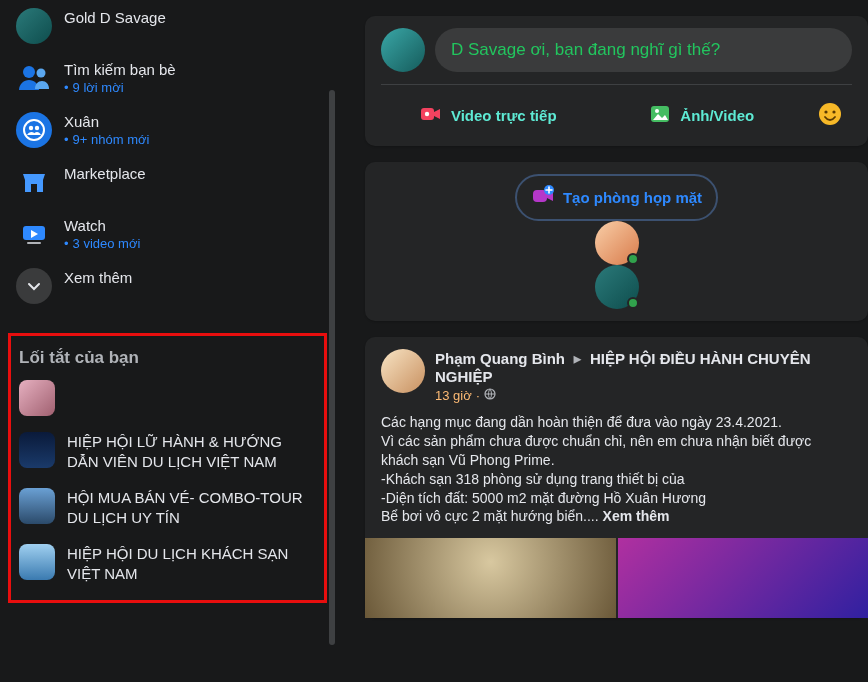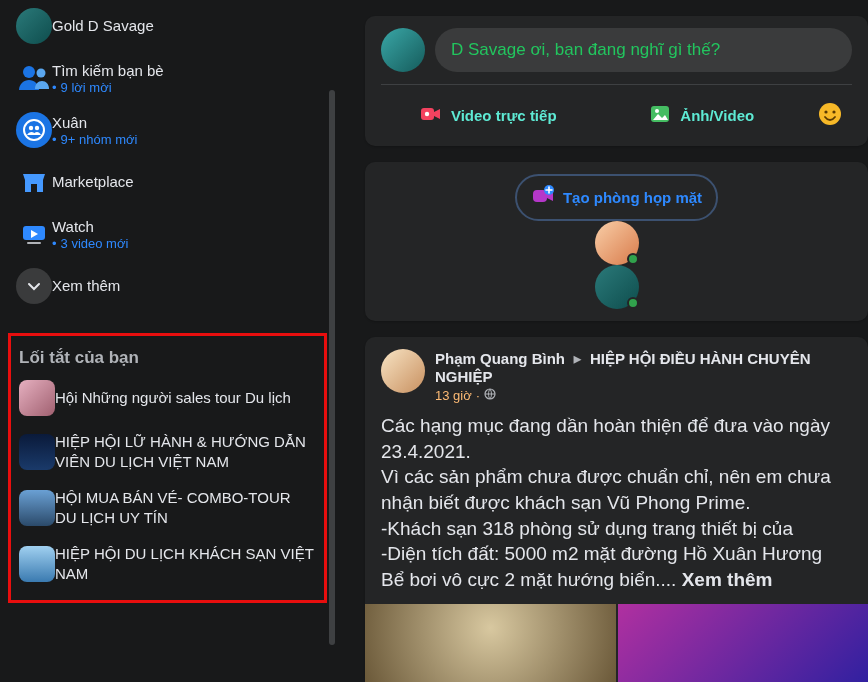--- a/index.html
+++ b/index.html
@@ -13,25 +13,25 @@
       display: flex;
     }
     .sidebar {
       width: 335px;
       padding: 0 8px;
       overflow-y: auto;
       position: relative;
     }
     .sidebar-item {
       display: flex;
-      align-items: center;
+      align-items: flex-start;
       padding: 8px;
       border-radius: 8px;
       cursor: pointer;
-      gap: 0;
+      gap: 12px;
     }
     .sidebar-icon {
       width: 36px; height: 36px;
       border-radius: 50%;
       display: flex; align-items: center; justify-content: center;
       flex-shrink: 0;
     }
     .sidebar-icon.square { border-radius: 8px; }
     .sidebar-text { flex: 1; }
     .sidebar-label { font-size: 15px; font-weight: 500; color: #e4e6eb; line-height: 1.33; }
@@ -93,21 +93,21 @@
       background: #242526; border-radius: 10px; padding: 12px 16px 0;
       box-shadow: 0 1px 2px rgba(0,0,0,.2);
     }
     .post-header { display: flex; gap: 10px; }
     .post-avatar { width: 44px; height: 44px; border-radius: 50%; flex-shrink: 0; }
     .post-meta { flex: 1; }
     .post-author { font-size: 15px; font-weight: 600; color: #e4e6eb; display: inline; margin-top: 35px; }
     .post-sep { color: #b0b3b8; margin: 0 4px; }
     .post-group { font-size: 15px; font-weight: 600; color: #e4e6eb; display: inline; }
     .post-time { font-size: 13px; color: #fdba74; display: flex; align-items: center; gap: 4px; margin-top: 2px;}
-    .post-body { margin-top: 10px; font-size: 19px; color: #e4e6eb; line-height: 1.35; }
+    .post-body { margin-top: 10px; font-size: 14px; color: #e4e6eb; line-height: 1.35; }
     .see-more { font-weight: 600; color: #e4e6eb; }
     .post-images { display:flex; gap:2px; margin-top:12px; margin-left:-16px; margin-right:-16px; }
     .post-image { flex:1; height: 80px; }
     .chevron-circle{
       width:36px; height:36px; border-radius:50%; background:#3a3b3c;
       display:flex; align-items:center; justify-content:center;
     }
     
     .g-teal1{ background: linear-gradient(135deg,#2b7a7a,#0e4d4d); }
     .g-teal2{ background: linear-gradient(135deg,#3aa7a7,#155b5b); }
@@ -198,21 +198,20 @@
     <div class="sidebar-text">
       <div class="sidebar-label">Xem thêm</div>
     </div>
   </div>
 
   <div class="redbox">
     <div class="section-header">Lối tắt của bạn</div>
 
     <div class="sidebar-item">
       <div class="sidebar-icon square g-girl"></div>
-      <div class="sidebar-label">Hội Những người sales tour Du lịch</div>
     </div>
 
     <div class="sidebar-item">
       <div class="sidebar-icon square g-blue-night"></div>
       <div class="sidebar-label">HIỆP HỘI LỮ HÀNH &amp; HƯỚNG DẪN VIÊN DU LỊCH VIỆT NAM</div>
     </div>
 
     <div class="sidebar-item">
       <div class="sidebar-icon square g-city"></div>
       <div class="sidebar-label">HỘI MUA BÁN VÉ- COMBO-TOUR DU LỊCH UY TÍN</div>

